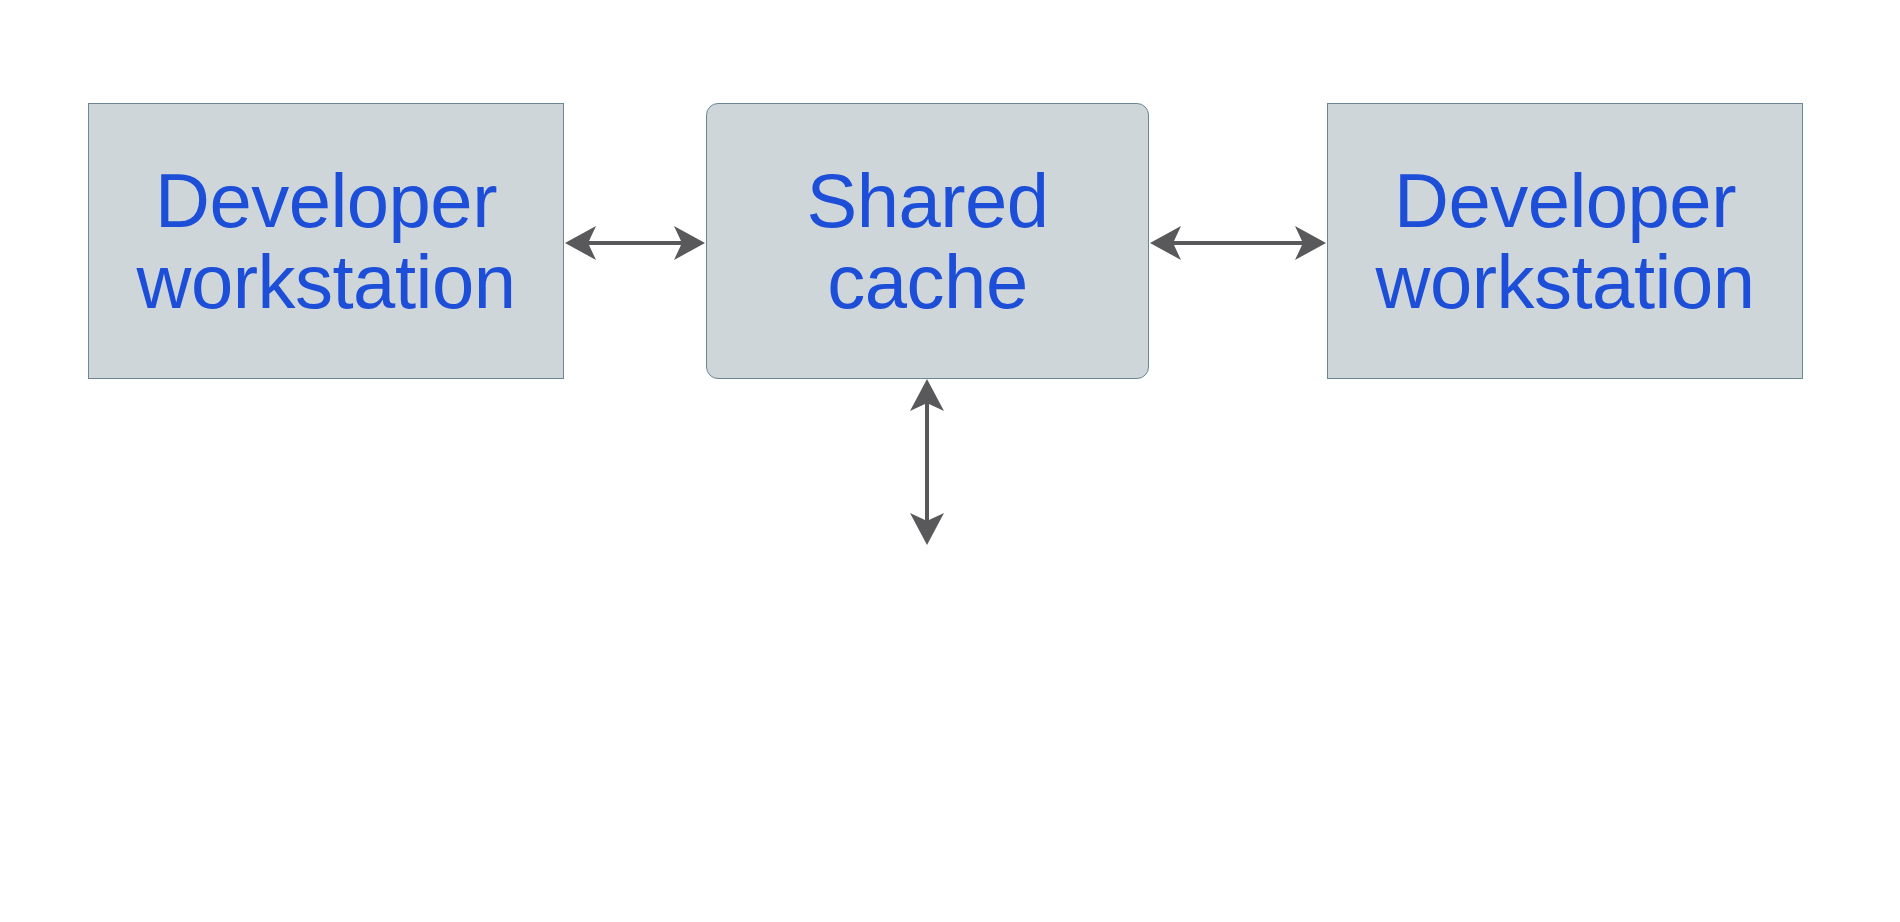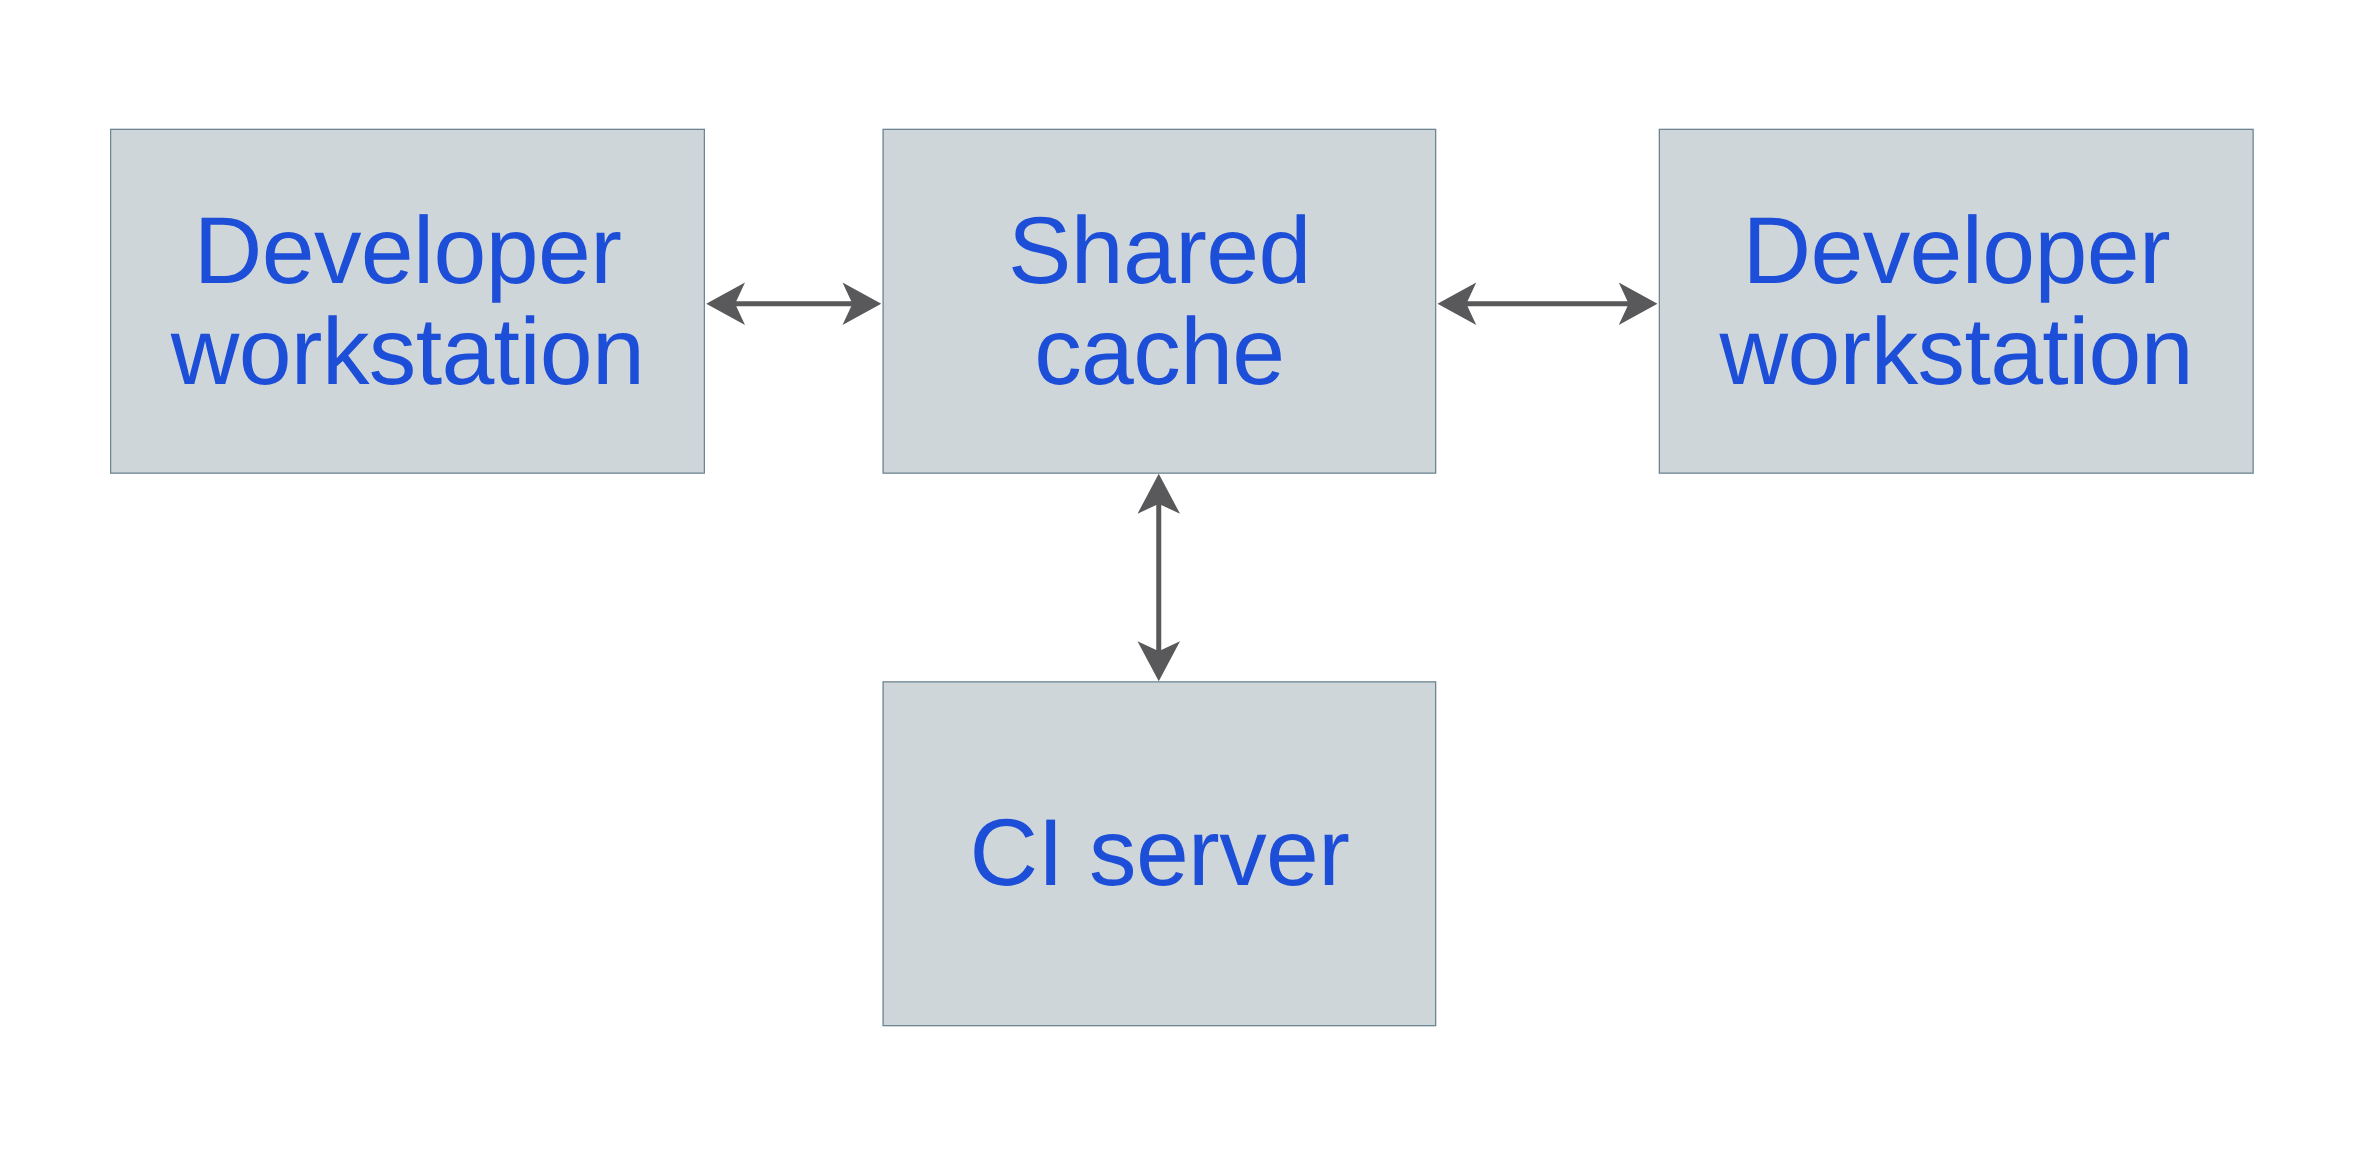--- a/index.html
+++ b/index.html
@@ -35,21 +35,21 @@
     letter-spacing: -0.5px;
     white-space: pre-line;
     font-weight: 400;
     width: 124%;
   }
   .node-label.tight {
     width: 100%;
   }
   
   #node-dev-left   { left: 88px;   top: 103px; width: 476px; height: 276px; }
-  #node-shared     { left: 706px;  top: 103px; width: 443px; height: 276px; }
+  #node-shared     { left: 706px;  top: 103px; width: 443px; height: 276px; border-radius: 12px; }
   #node-dev-right  { left: 1327px; top: 103px; width: 476px; height: 276px; }
   #node-ci         { left: 706px;  top: 545px; width: 443px; height: 276px; }
 
   .edge {
     position: absolute;
     pointer-events: none;
   }
   #edge-left-shared   { left: 556px;  top: 212px; width: 158px; height: 62px; }
   #edge-shared-right  { left: 1141px; top: 212px; width: 194px; height: 62px; }
   #edge-shared-ci     { left: 896px;  top: 371px; width: 62px;  height: 182px; }
@@ -69,23 +69,20 @@
   <div class="node" id="node-shared">
     <div class="node-label tight">Shared
 cache</div>
   </div>
 
   <div class="node" id="node-dev-right">
     <div class="node-label">Developer
 workstation</div>
   </div>
 
-  <div class="node" id="node-ci">
-    <div class="node-label tight">CI server</div>
-  </div>
 
   <div class="edge" id="edge-left-shared">
     <svg width="158" height="62" viewBox="0 0 158 62">
       <path d="M 9 31 L 40 14 L 33 29 L 125 29 L 118 14 L 149 31 L 118 48 L 125 33 L 33 33 L 40 48 Z" fill="#59595b"></path>
     </svg>
   </div>
 
   <div class="edge" id="edge-shared-right">
     <svg width="194" height="62" viewBox="0 0 194 62">
       <path d="M 9 31 L 40 14 L 33 29 L 161 29 L 154 14 L 185 31 L 154 48 L 161 33 L 33 33 L 40 48 Z" fill="#59595b"></path>

